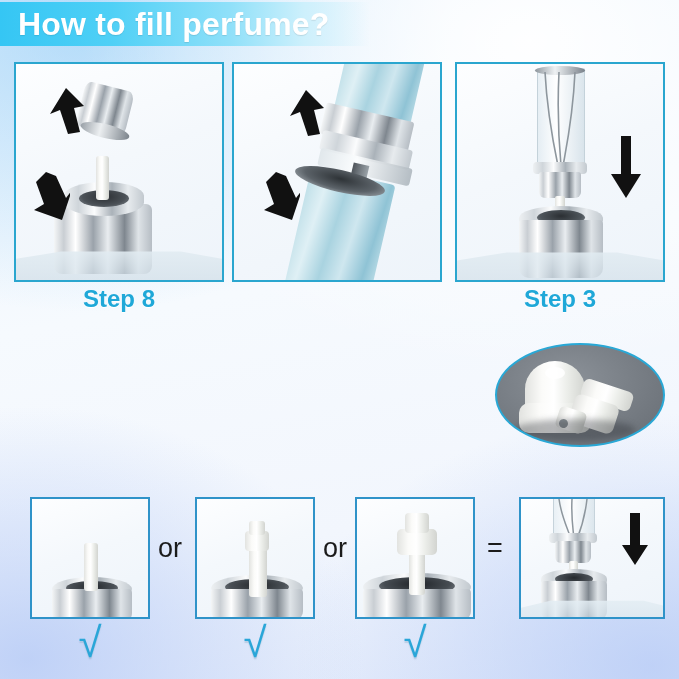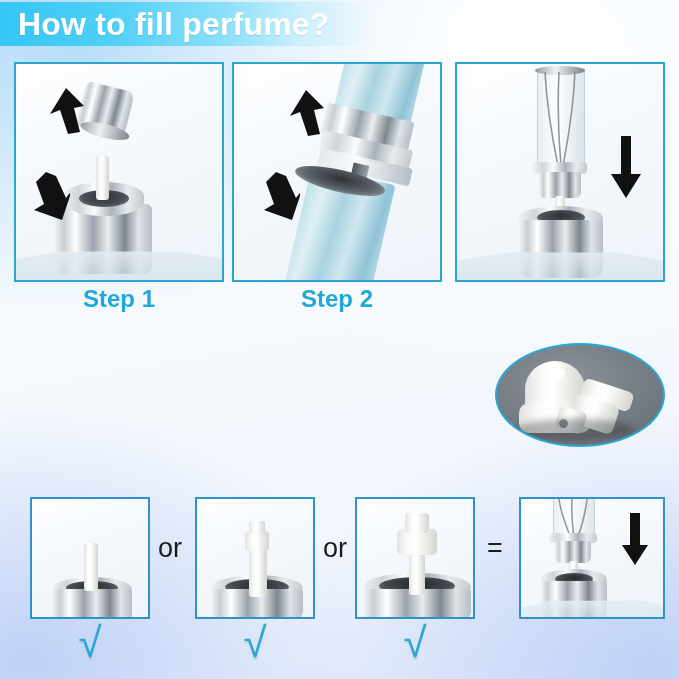--- a/index.html
+++ b/index.html
@@ -182,22 +182,22 @@
       <div style="position:absolute;left:-10px;top:186px;width:230px;height:40px;
                   background:linear-gradient(180deg,rgba(226,236,242,.9),rgba(196,212,224,.5));
                   clip-path:polygon(0 30%,26% 6%,74% 6%,100% 32%,100% 100%,0 100%);"></div>
 
       <svg class="arrow" style="left:152px;top:72px;" width="34" height="62" viewBox="0 0 34 62">
         <path d="M12 0 H22 V38 H32 L17 62 L2 38 H12 Z" fill="#111111"></path>
       </svg>
     </div>
   </div>
 
-  <div class="step-caption" style="left:14px;">Step 1</div>
-  <div class="step-caption" style="left:232px;">Step 2</div>
+  <div class="step-caption" style="left:14px;">Step 8</div>
+  <div class="step-caption" style="left:455px;">Step 3</div>
 
 
   <div id="adapters-oval">
 
     <div style="position:absolute;left:28px;top:16px;width:60px;height:56px;border-radius:50% 50% 14% 14%;" class="white-plastic"></div>
     <div style="position:absolute;left:22px;top:58px;width:72px;height:30px;border-radius:10px;" class="white-plastic"></div>
     <div style="position:absolute;left:48px;top:22px;width:20px;height:12px;border-radius:50%;
                 background:rgba(255,255,255,.85);"></div>
 
     <div style="position:absolute;left:84px;top:40px;width:52px;height:20px;border-radius:6px;transform:rotate(18deg);" class="white-plastic"></div>

